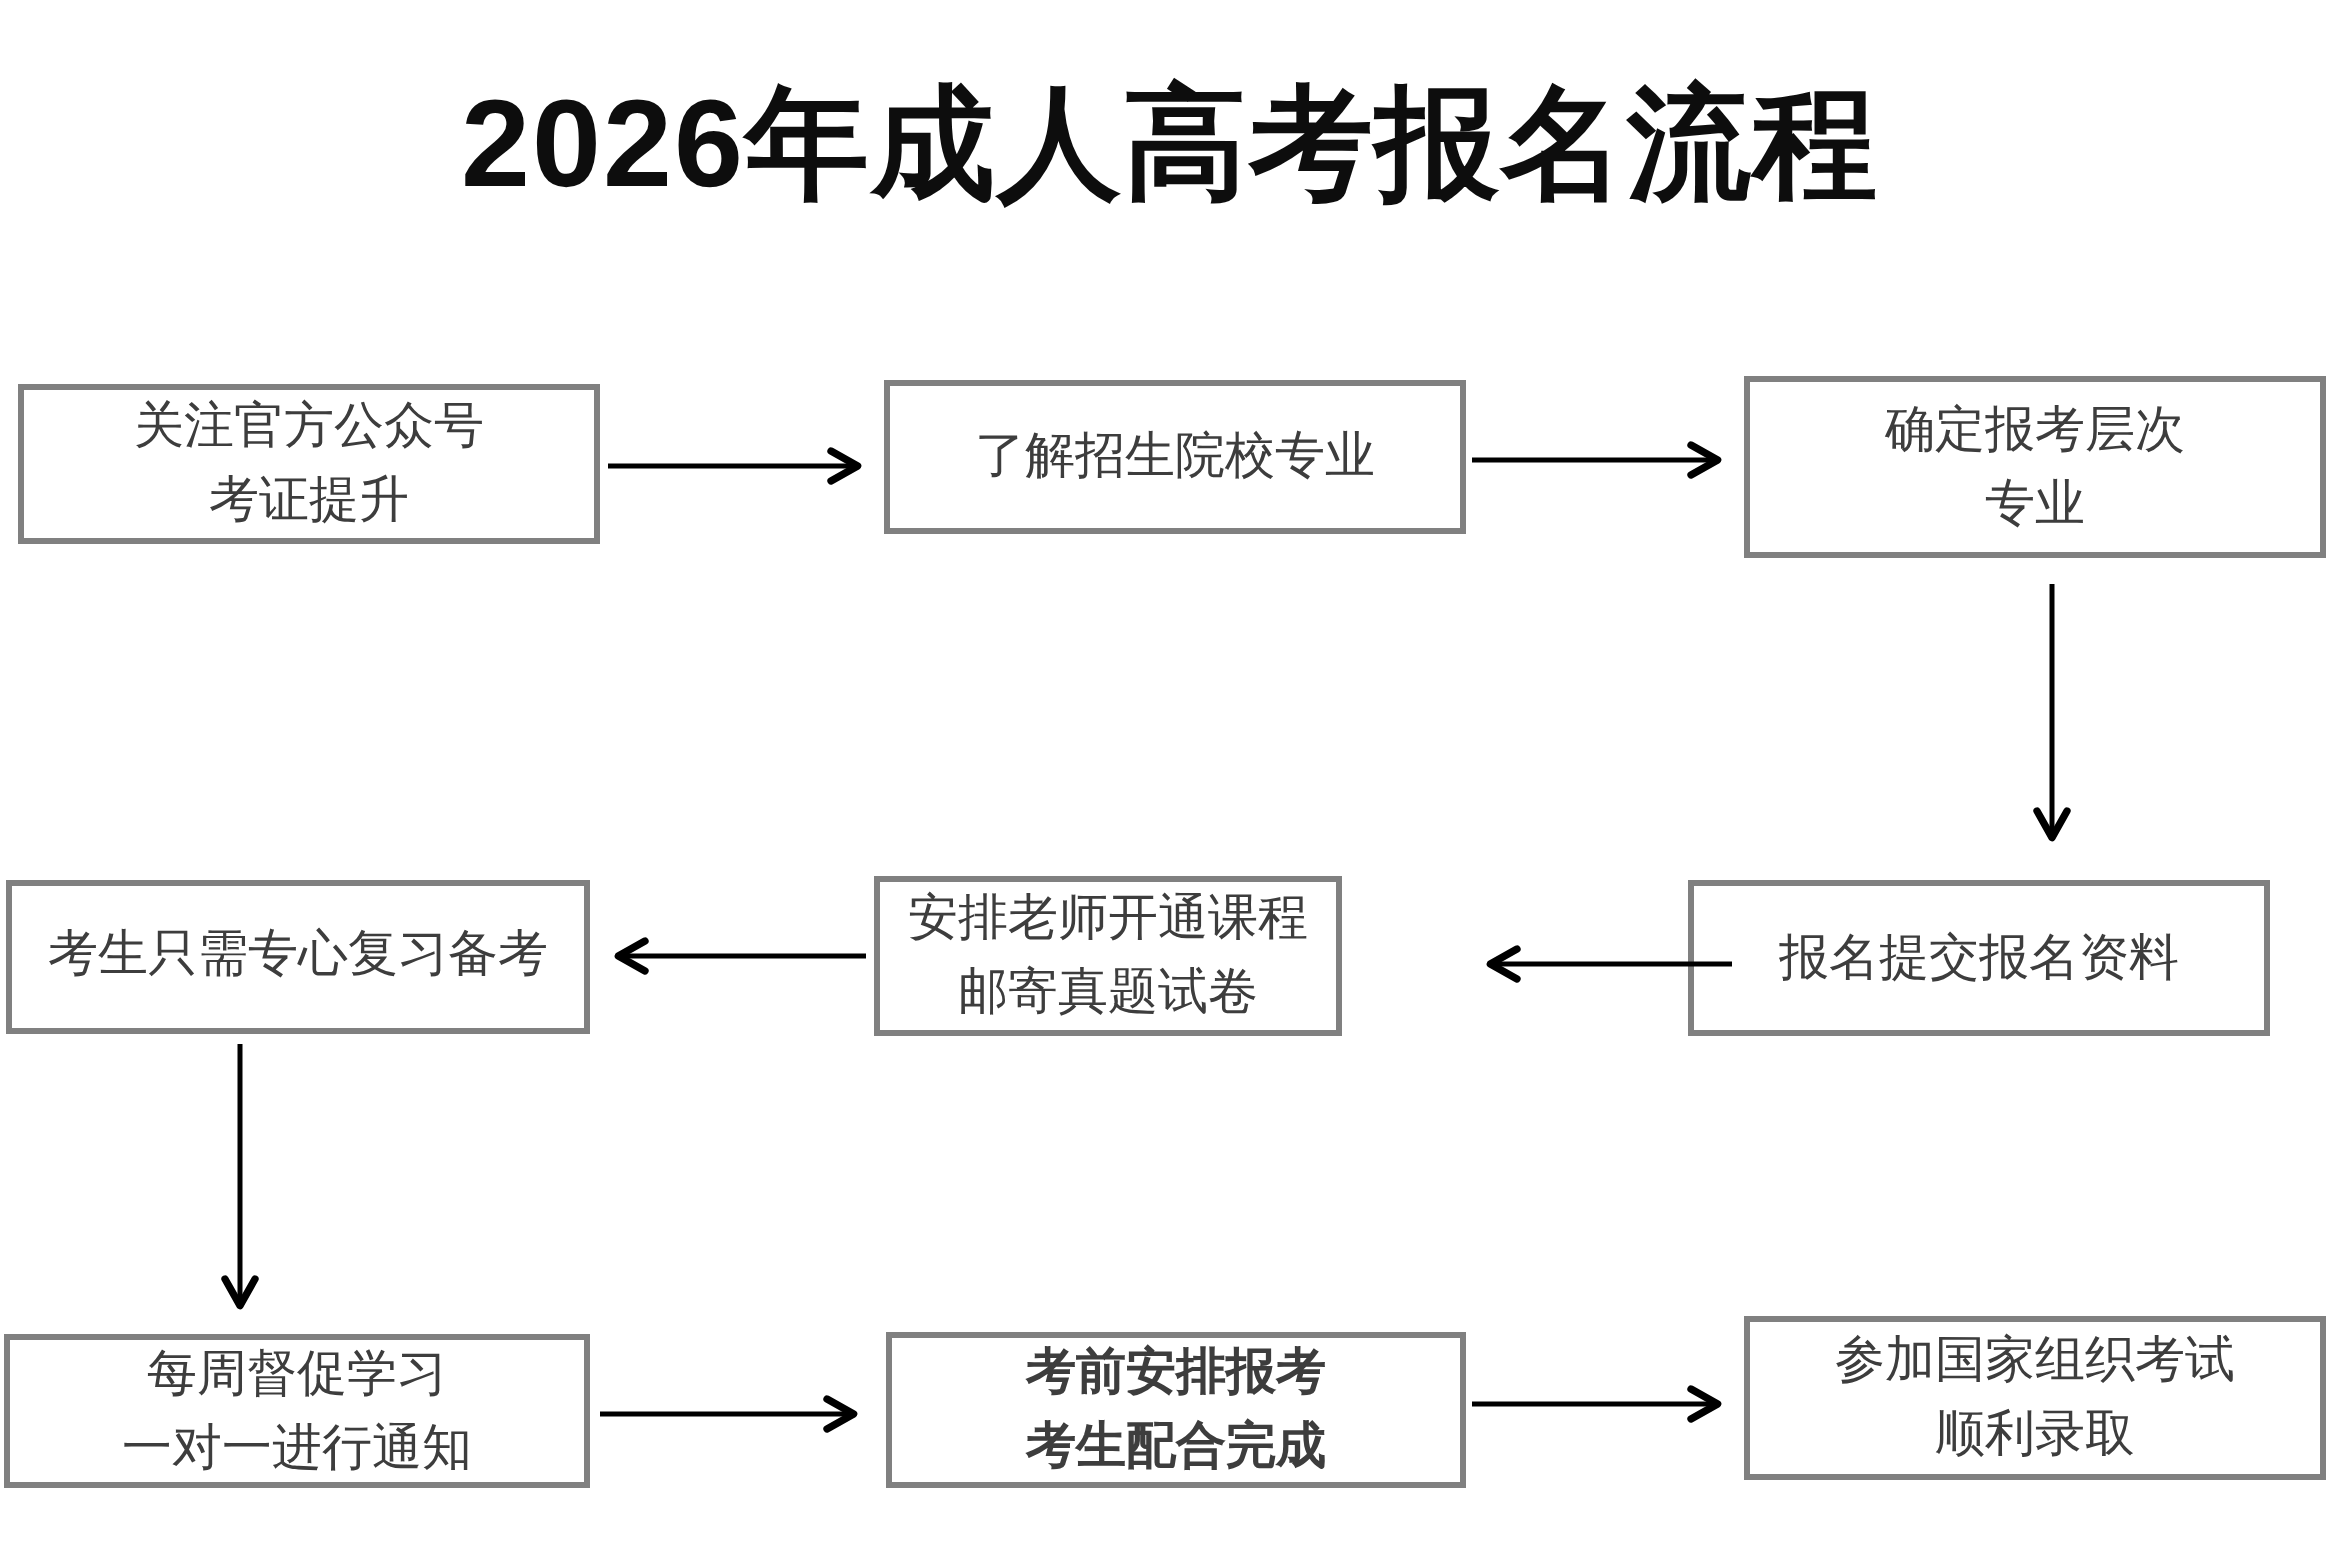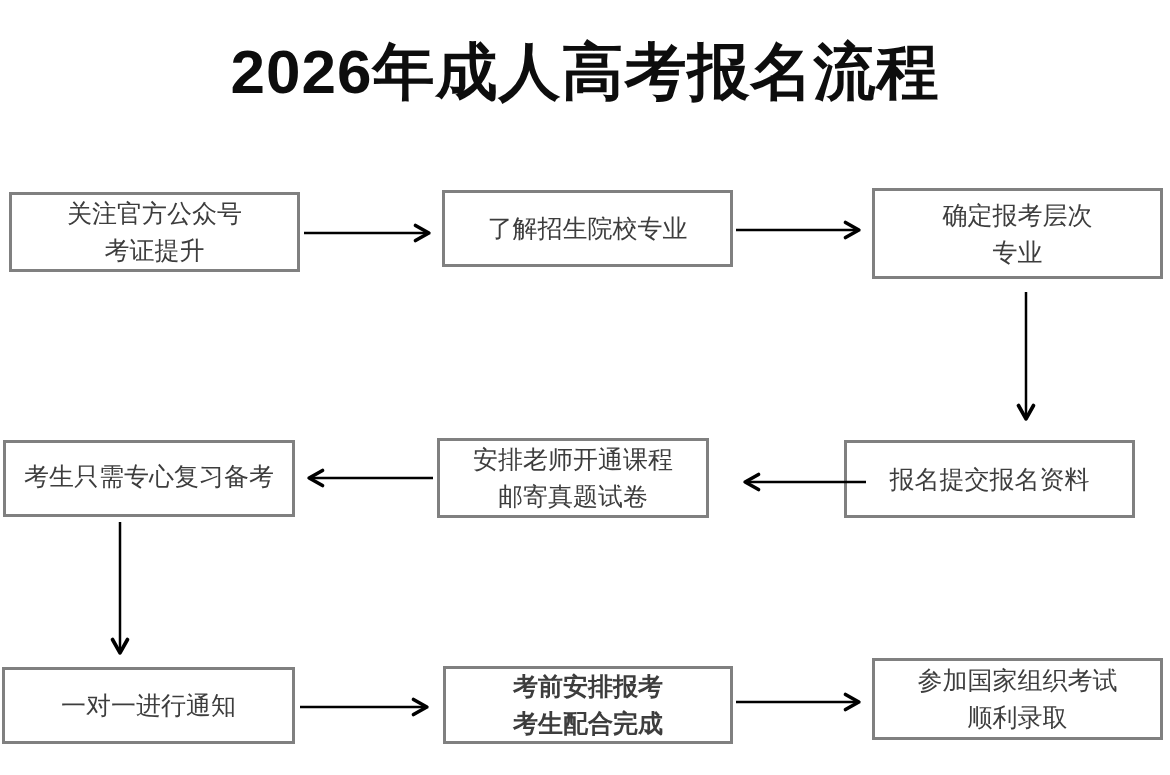--- a/index.html
+++ b/index.html
@@ -64,30 +64,31 @@
 
   <div class="node" style="left:872px; top:188px; width:291px; height:91px;">
     <span>确定报考层次</span>
     <span>专业</span>
   </div>
 
   <div class="node" style="left:844px; top:440px; width:291px; height:78px;">
     <span>报名提交报名资料</span>
   </div>
 
-  <div class="node" style="left:437px; top:438px; width:272px; height:80px;">
+  <div class="node" style="left:437px; top:438px; width:234px; height:80px;">
     <span>安排老师开通课程</span>
     <span>邮寄真题试卷</span>
   </div>
 
   <div class="node" style="left:3px; top:440px; width:292px; height:77px;font-family:Liberation Mono, monospace;">
     <span>考生只需专心复习备考</span>
   </div>
 
   <div class="node" style="left:2px; top:667px; width:293px; height:77px;">
+    <span>每周督促学习</span>
     <span>一对一进行通知</span>
   </div>
 
   <div class="node" style="left:443px; top:666px; width:290px; height:78px;font-weight:bold;">
     <span>考前安排报考</span>
     <span>考生配合完成</span>
   </div>
 
   <div class="node" style="left:872px; top:658px; width:291px; height:82px;">
     <span>参加国家组织考试</span>

